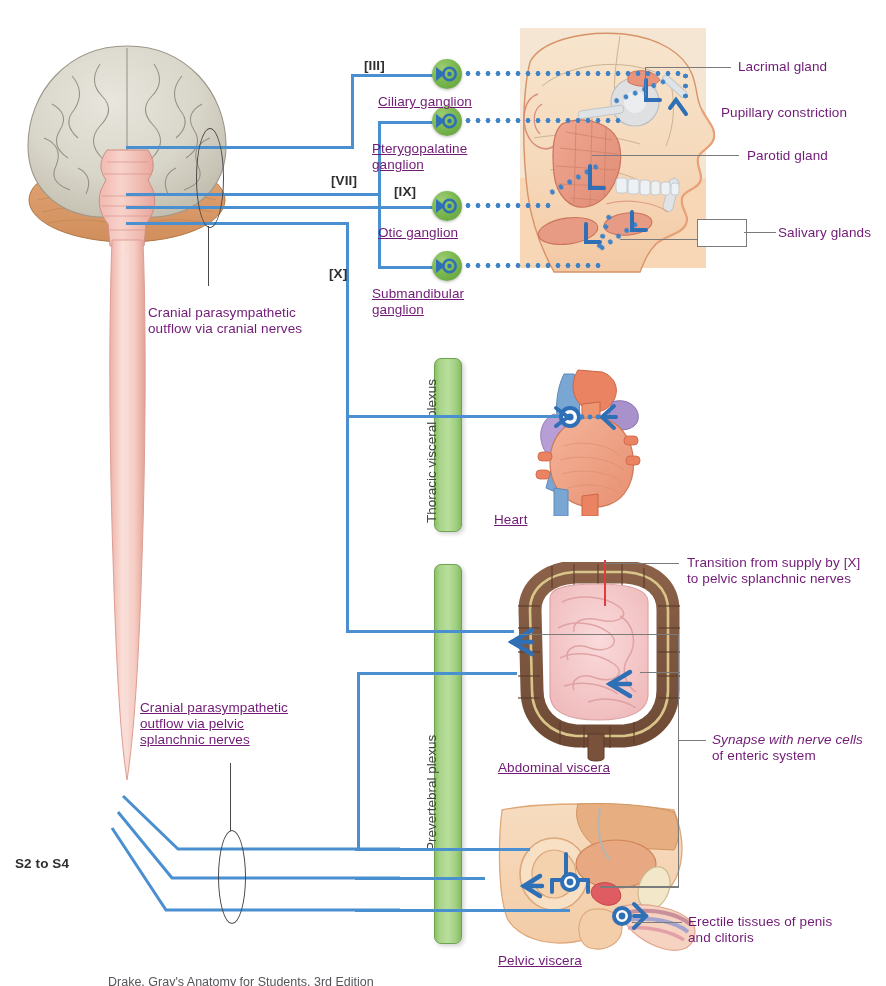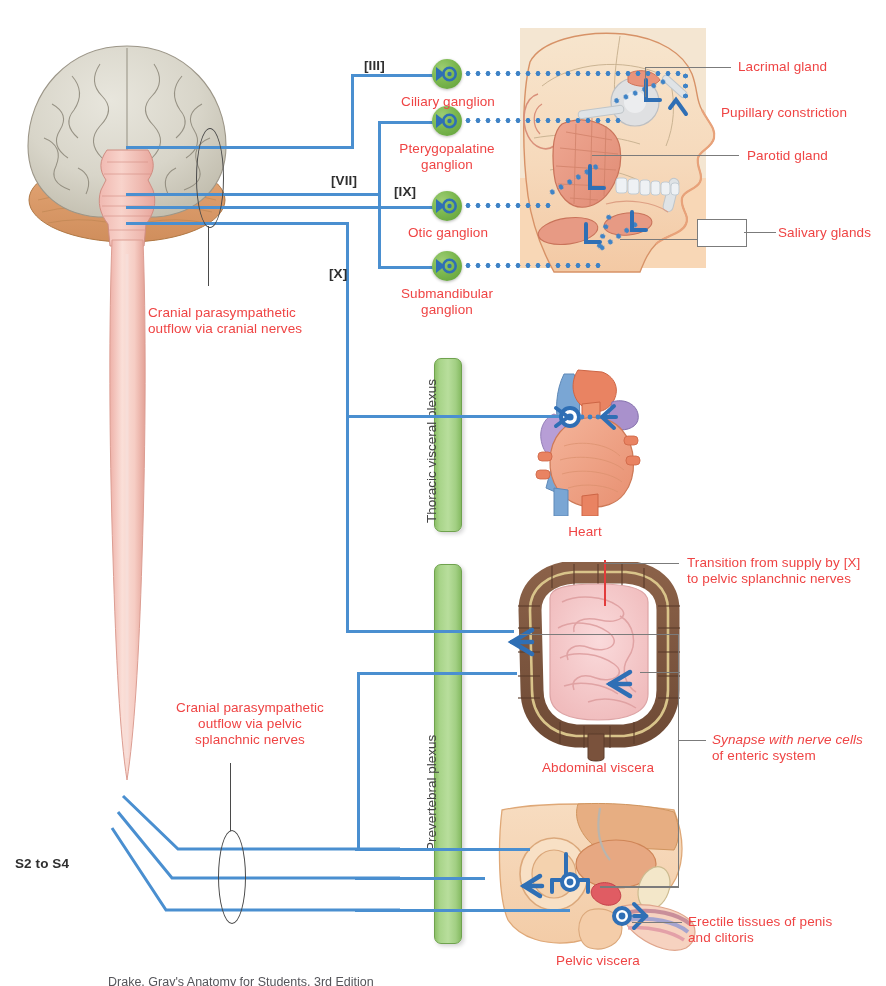--- a/index.html
+++ b/index.html
@@ -1,19 +1,19 @@
 <!DOCTYPE html>
 <html><head>
 <meta charset="utf-8">
 <style>
   html,body{margin:0;padding:0;background:#fff;}
   body{width:886px;height:986px;font-family:"Liberation Sans",sans-serif;color:#3a3a3a;}
   #stage{position:relative;width:886px;height:986px;overflow:hidden;background:#fff;}
-  .lbl{position:absolute;font-size:13.5px;line-height:16px;color:#ef4444;letter-spacing:.1px;}
-  .lbl.c{text-align:center;}
+  .lbl{position:absolute;font-size:13.5px;line-height:16px;color:#701a75;letter-spacing:.1px;}
+  .lbl.c{text-align:left;text-decoration:underline;}
   .lbl.b{font-weight:bold;color:#2f2f2f;}
   .vert{position:absolute;font-size:13.5px;color:#444;transform:rotate(-90deg);transform-origin:0 0;white-space:nowrap;}
   
   .bl{position:absolute;background:#4a8fd0;}
   .blh{height:3px;}
   .blv{width:3px;}
   
   .gl{position:absolute;background:#7b7b7b;}
   .glh{height:1.4px;}
   .glv{width:1.4px;}
@@ -494,21 +494,21 @@
   <div class="lbl c" style="left:140px;top:716px;width:220px;">outflow via pelvic</div>
   <div class="lbl c" style="left:140px;top:732px;width:220px;">splanchnic nerves</div>
 
   <div class="lbl b" style="left:15px;top:856px;">S2 to S4</div>
 
   <div class="lbl" style="left:738px;top:59px;">Lacrimal gland</div>
   <div class="lbl" style="left:721px;top:105px;">Pupillary constriction</div>
   <div class="lbl" style="left:747px;top:148px;text-align:center;">Parotid gland</div>
   <div class="lbl" style="left:778px;top:225px;">Salivary glands</div>
 
-  <div class="lbl c" style="left:515px;top:512px;width:140px;margin-top:12px;">Heart</div>
+  <div class="lbl c" style="left:494px;top:512px;width:140px;">Heart</div>
   <div class="lbl c" style="left:498px;top:760px;width:200px;">Abdominal viscera</div>
   <div class="lbl c" style="left:498px;top:953px;width:200px;">Pelvic viscera</div>
 
   <div class="lbl" style="left:687px;top:555px;">Transition from supply by [X]</div>
   <div class="lbl" style="left:687px;top:571px;">to pelvic splanchnic nerves</div>
 
   <div class="lbl" style="left:712px;top:732px;font-style:italic;">Synapse with nerve cells</div>
   <div class="lbl" style="left:712px;top:748px;">of enteric system</div>
 
   <div class="lbl" style="left:688px;top:914px;">Erectile tissues of penis</div>

